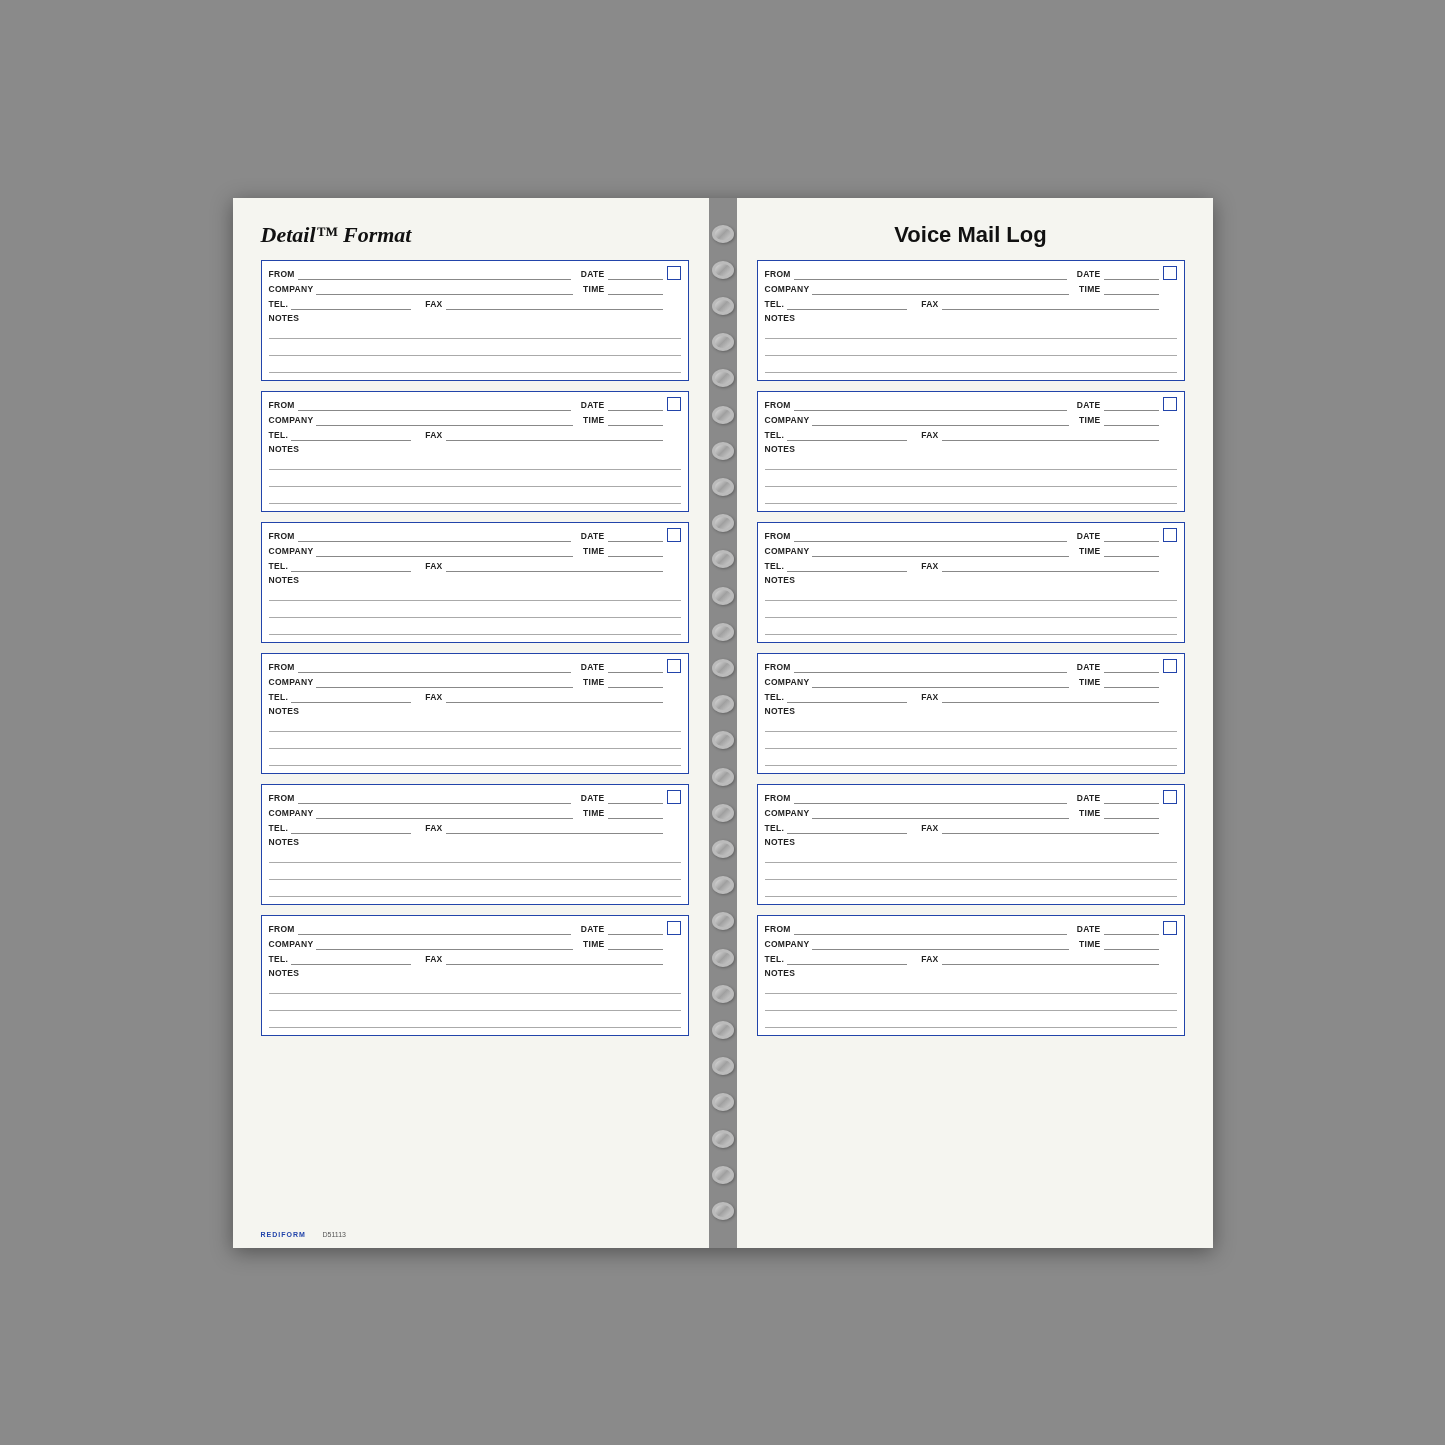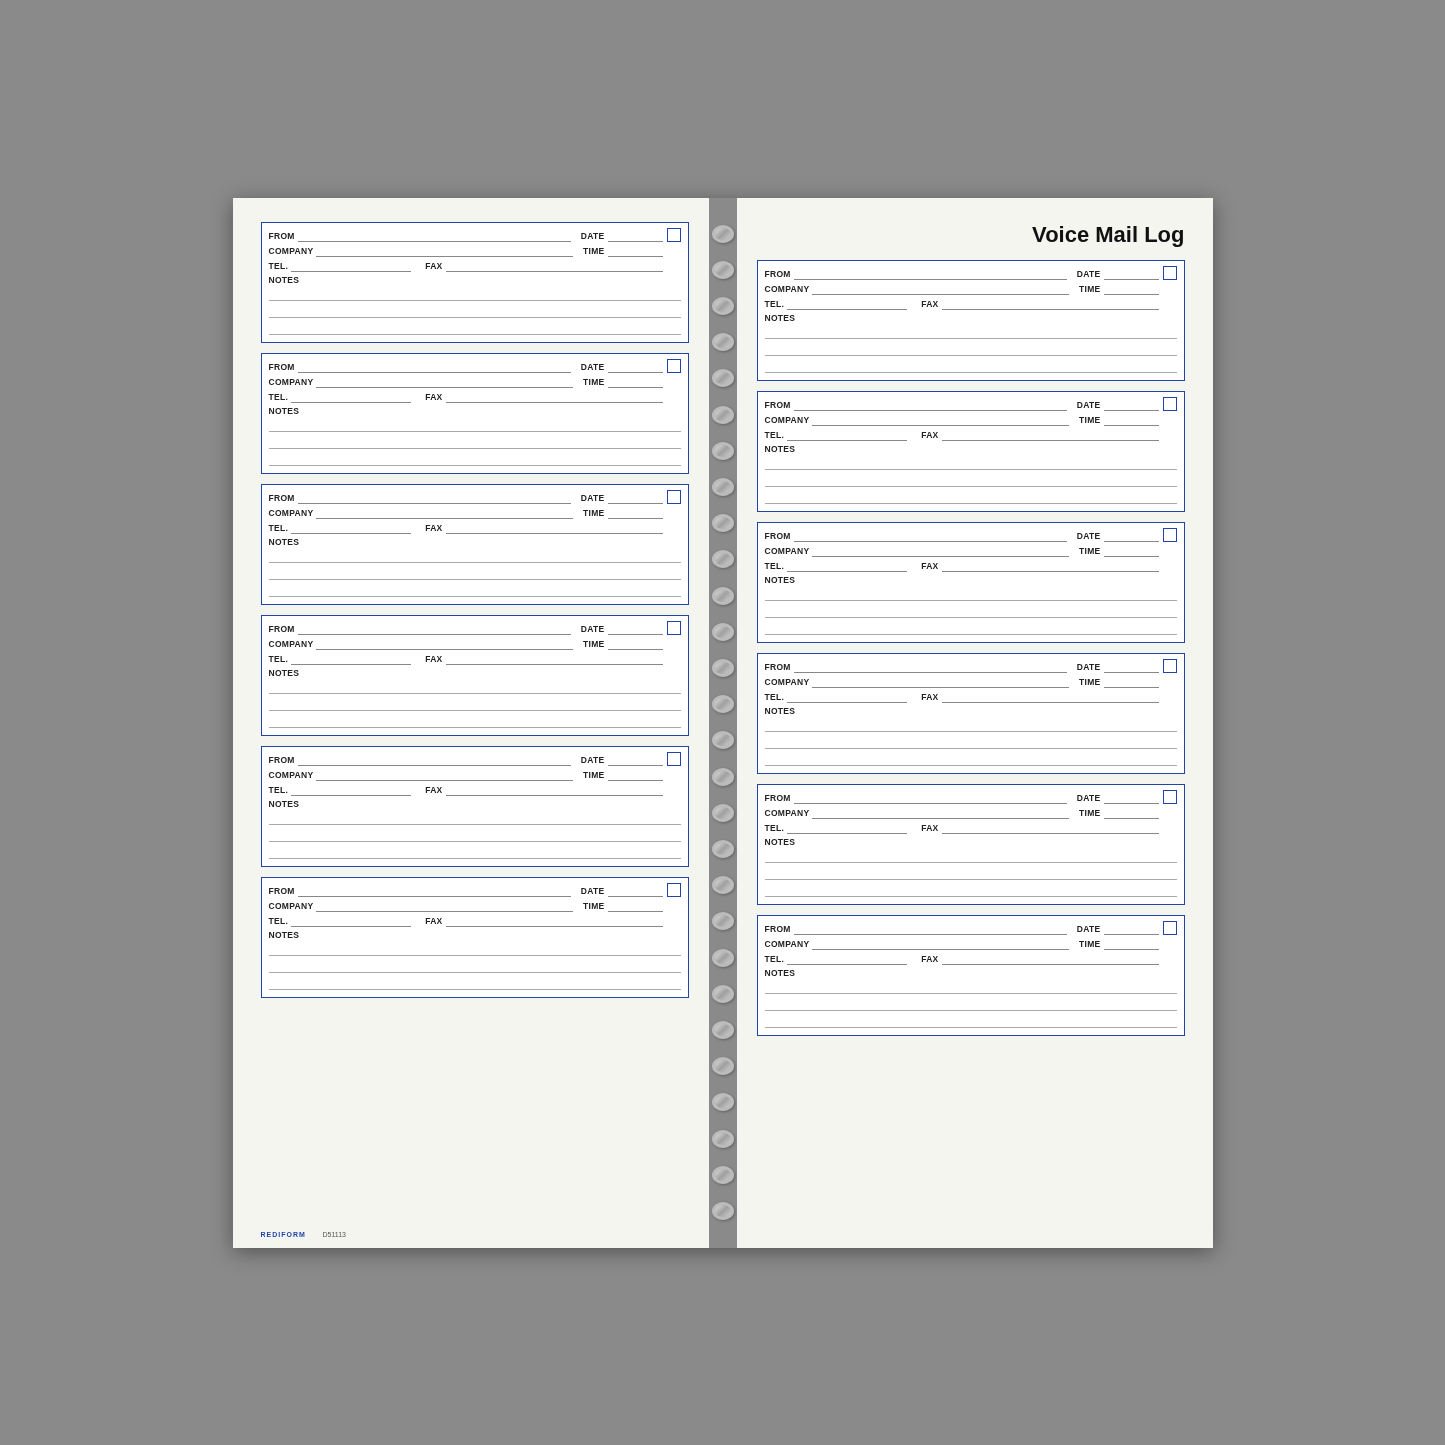--- a/index.html
+++ b/index.html
@@ -36,21 +36,21 @@
       font-style: italic;
       font-weight: bold;
       color: #111;
       margin-bottom: 12px;
       font-family: Georgia, serif;
     }
     .page-title-right {
       font-size: 22px;
       font-weight: bold;
       color: #111;
-      text-align: right;
+      text-align: center;
       margin-bottom: 12px;
       font-family: Arial, Helvetica, sans-serif;
     }
     .entry-card {
       border: 1.5px solid #2244aa;
       margin-bottom: 10px;
       padding: 5px 7px 7px 7px;
       background: #fff;
     }
     .card-row {
@@ -137,20 +137,23 @@
       box-shadow: 1px 1px 3px rgba(0,0,0,0.3);
       flex-shrink: 0;
     }
   </style>
 </head>
 <body>
 
 <div class="book-container">
 
   <div class="page page-left">
+    <div class="page-title-left">
+      <em>Detail</em><span>™ Format</span>
+    </div>
     <div id="left-entries">
         <div class="entry-card">
           <div class="card-row" style="display: flex; align-items: flex-end; margin-bottom: 3px;">
             <span class="field-label">FROM</span>
             <div class="field-line" style="flex: 1 1 0%;"></div>
             <span class="field-label" style="margin-left: 4px;">DATE</span>
             <div class="field-line" style="width: 55px; flex: 0 0 auto; margin-right: 4px;"></div>
             <div class="checkbox"></div>
           </div>
           <div class="card-row" style="display: flex; align-items: flex-end; margin-bottom: 3px;">

